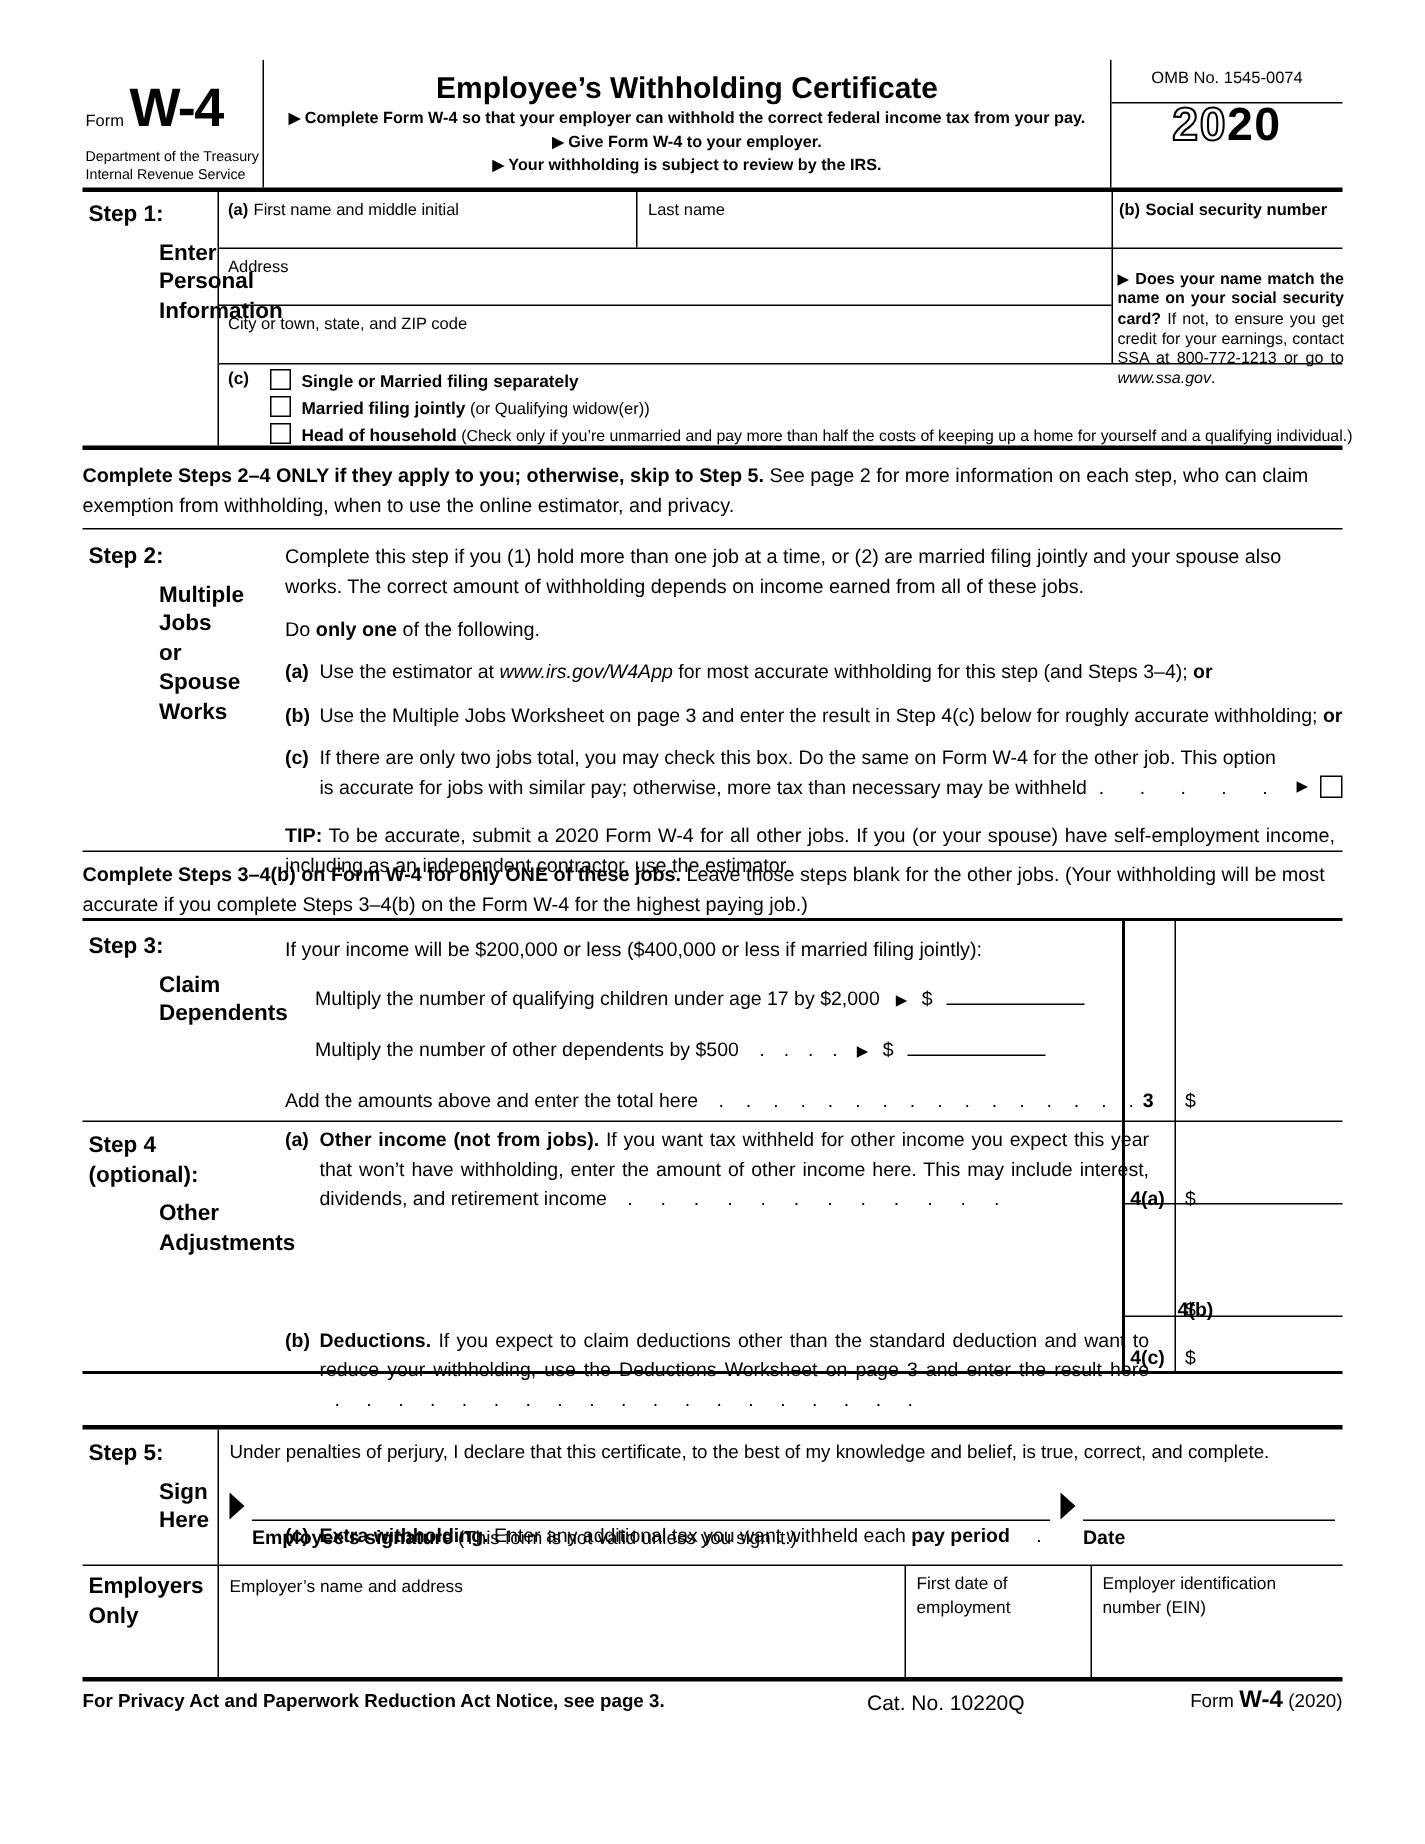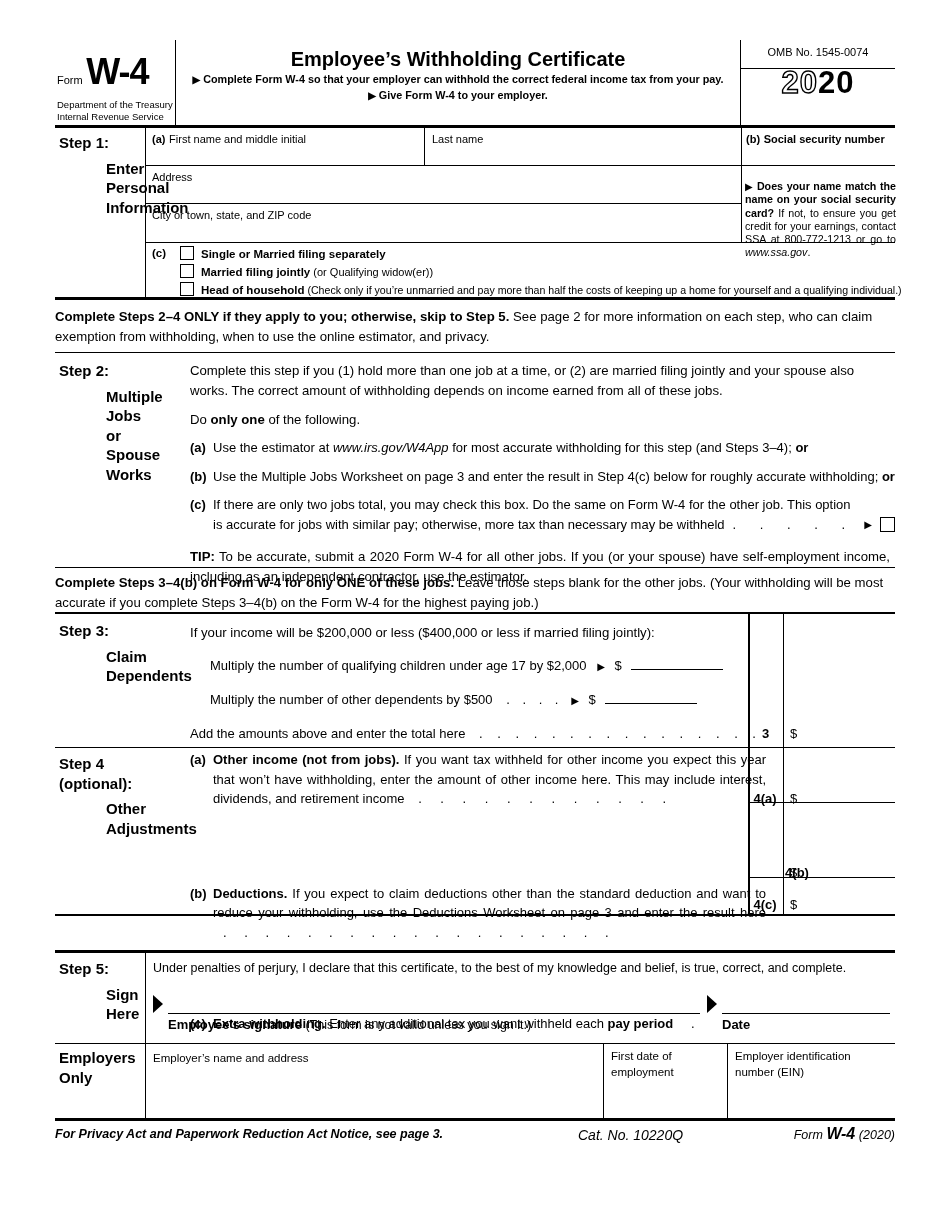--- a/index.html
+++ b/index.html
@@ -55,20 +55,21 @@
         <span class="formnum">W-4</span>
       </div>
       <div class="agency" style="white-space:pre-line;">Department of the Treasury
 Internal Revenue Service</div>
     </div>
     <div class="hcellC">
       <div class="title">Employee’s Withholding Certificate</div>
       <div class="bullets">
         <div><span class="arrow">▶</span> <span>Complete Form W-4 so that your employer can withhold the correct federal income tax from your pay.</span></div>
         <div><span class="arrow">▶</span> <span>Give Form W-4 to your employer.</span></div>
+        <div><span class="arrow">▶</span> <span>Your withholding is subject to review by the IRS.</span></div>
       </div>
     </div>
     <div class="hcellR">
       <div class="omb">OMB No. 1545-0074</div>
       <div class="hl" style="top:28px;left:0;width:154px;"></div>
       <div class="year">
         <span class="yearO">20</span><span>20</span>
       </div>
     </div>
   </div>
@@ -254,21 +255,21 @@
     <div class="vl" style="left:90px;top:0;height:74px;"></div>
     <div class="vl" style="left:548px;top:0;height:74px;"></div>
     <div class="vl" style="left:672px;top:0;height:74px;"></div>
     <div class="steplabel abs" style="left:4px;top:4px;width:84px;white-space:pre-line;">Employers
 Only</div>
     <div class="abs f115" style="left:98px;top:8px;width:440px;"><span>Employer’s name and address</span></div>
     <div class="abs f115" style="left:556px;top:5px;width:105px;line-height:1.35;"><span>First date of employment</span></div>
     <div class="abs f115" style="left:680px;top:5px;width:150px;line-height:1.35;"><span>Employer identification number (EIN)</span></div>
   </div>
 
-  <div class="abs" style="top:1127px;left:55px;width:840px;height:20px;font-style:italic;">
+  <div class="abs" style="top:1127px;left:55px;width:840px;height:20px;">
     <span class="abs b" style="left:0;top:0;font-size:12.5px;">For Privacy Act and Paperwork Reduction Act Notice, see page 3.</span>
     <span class="abs" style="left:523px;top:0;font-size:14px;">Cat. No. 10220Q</span>
     <span class="abs" style="right:0;top:-2px;white-space:nowrap;">
       <span style="font-size:12.5px;">Form</span>
       <span class="b" style="font-size:16px;">W-4</span>
       <span style="font-size:12.5px;">(2020)</span>
     </span>
   </div>
 
 </div>

